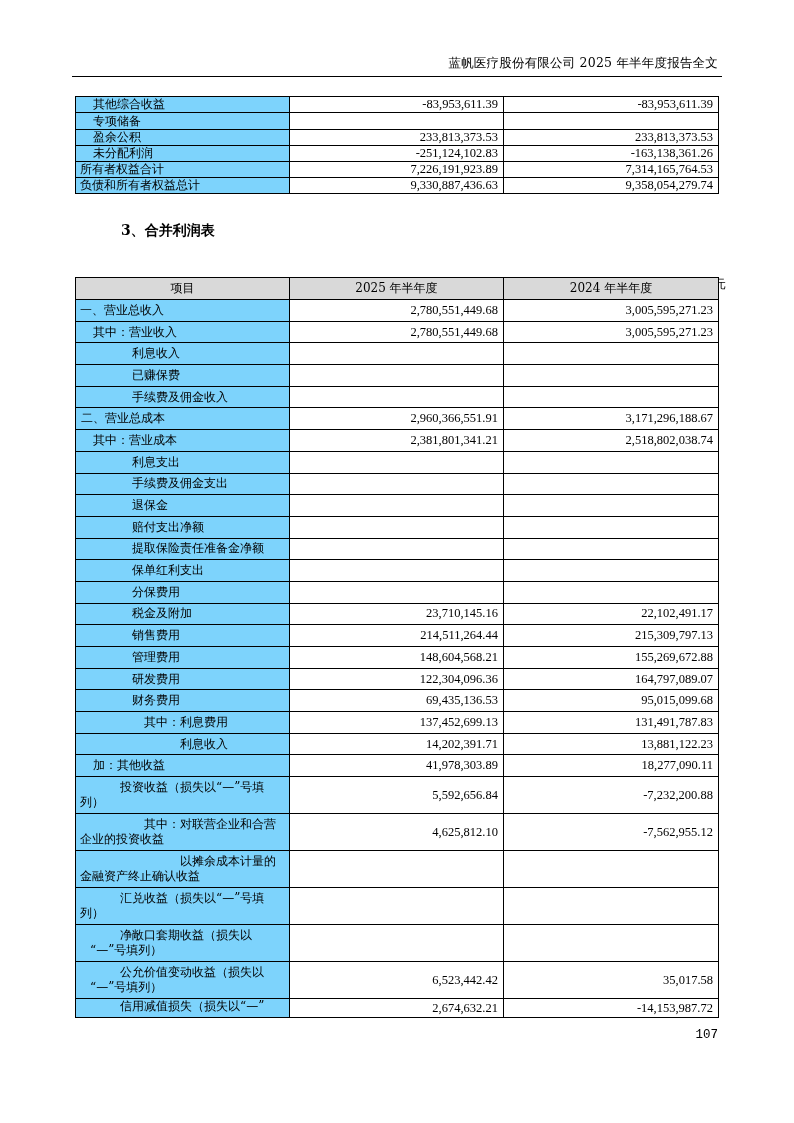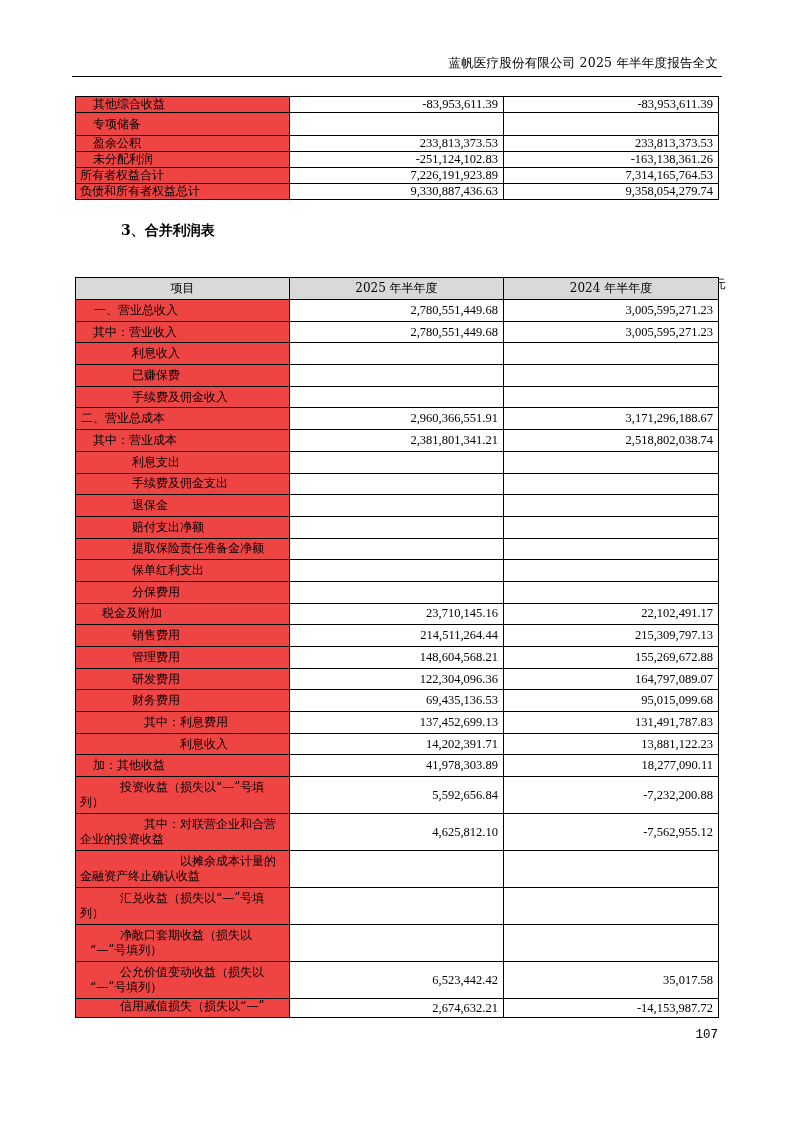--- a/index.html
+++ b/index.html
@@ -1,27 +1,27 @@
 <!DOCTYPE html>
 <html><head>
 <meta charset="utf-8">
 <style>
   html, body { margin:0; padding:0; background:#ffffff; }
   body { width:794px; height:1123px; position:relative; font-family:"DejaVu Serif","Liberation Serif",serif; color:#000; overflow:hidden; }
   .header-title { position:absolute; right:76px; top:55px; font-size:12.5px; letter-spacing:0.2px; }
   .header-rule { position:absolute; left:72px; right:72px; top:76px; height:0; border-top:1.2px solid #000; }
   table { border-collapse:collapse; position:absolute; left:75px; width:644px; table-layout:fixed; font-size:12px; }
   td, th { border:1px solid #000; padding:0 5px; font-weight:normal; line-height:15px; }
-  td.label { background:#ef4444; text-align:left; }
+  td.label { background:#7dd3fc; text-align:left; }
   td.num { text-align:right; font-family:"Liberation Serif",serif; font-size:12.5px; }
   th { background:#d9d9d9; text-align:center; }
   .col1 { width:203px; } .col2 { width:203px; } .col3 { width:204px; }
   #top-table { top:96px; }
   #top-table tr { height:16px; }
-  #top-table tr.tall { height:23px; }
+  #top-table tr.tall { height:17px; }
   .section-title { position:absolute; left:75px; top:222px; font-size:14px; font-weight:bold;margin-left:46px; }
   .unit { position:absolute; right:68px; top:260px; font-size:12px;margin-top:16px; }
   #main-table { top:277px; }
   #main-table tr { height:21.7px; }
   #main-table tr.tall { height:37px; }
   #main-table tr.last { height:19px; }
   .page-number { position:absolute; right:76px; top:1028px; font-size:12.5px; font-family:Liberation Mono, monospace; }
 </style>
 </head>
 <body>
@@ -80,21 +80,21 @@
     </colgroup>
   <thead>
     <tr style="height:22px">
       <th>项目</th>
       <th>2025 年半年度</th>
       <th>2024 年半年度</th>
     </tr>
   </thead>
   <tbody>
     <tr>
-      <td class="label" style="padding-left:18px">一、营业总收入</td>
+      <td class="label" style="padding-left:4px">一、营业总收入</td>
       <td class="num">2,780,551,449.68</td>
       <td class="num">3,005,595,271.23</td>
     </tr>
     <tr>
       <td class="label" style="padding-left:17px">其中：营业收入</td>
       <td class="num">2,780,551,449.68</td>
       <td class="num">3,005,595,271.23</td>
     </tr>
     <tr>
       <td class="label" style="padding-left:56px">利息收入</td>
@@ -150,21 +150,21 @@
       <td class="label" style="padding-left:56px">保单红利支出</td>
       <td class="num"></td>
       <td class="num"></td>
     </tr>
     <tr>
       <td class="label" style="padding-left:56px">分保费用</td>
       <td class="num"></td>
       <td class="num"></td>
     </tr>
     <tr>
-      <td class="label" style="padding-left:26px">税金及附加</td>
+      <td class="label" style="padding-left:56px">税金及附加</td>
       <td class="num">23,710,145.16</td>
       <td class="num">22,102,491.17</td>
     </tr>
     <tr>
       <td class="label" style="padding-left:56px">销售费用</td>
       <td class="num">214,511,264.44</td>
       <td class="num">215,309,797.13</td>
     </tr>
     <tr>
       <td class="label" style="padding-left:56px">管理费用</td>

